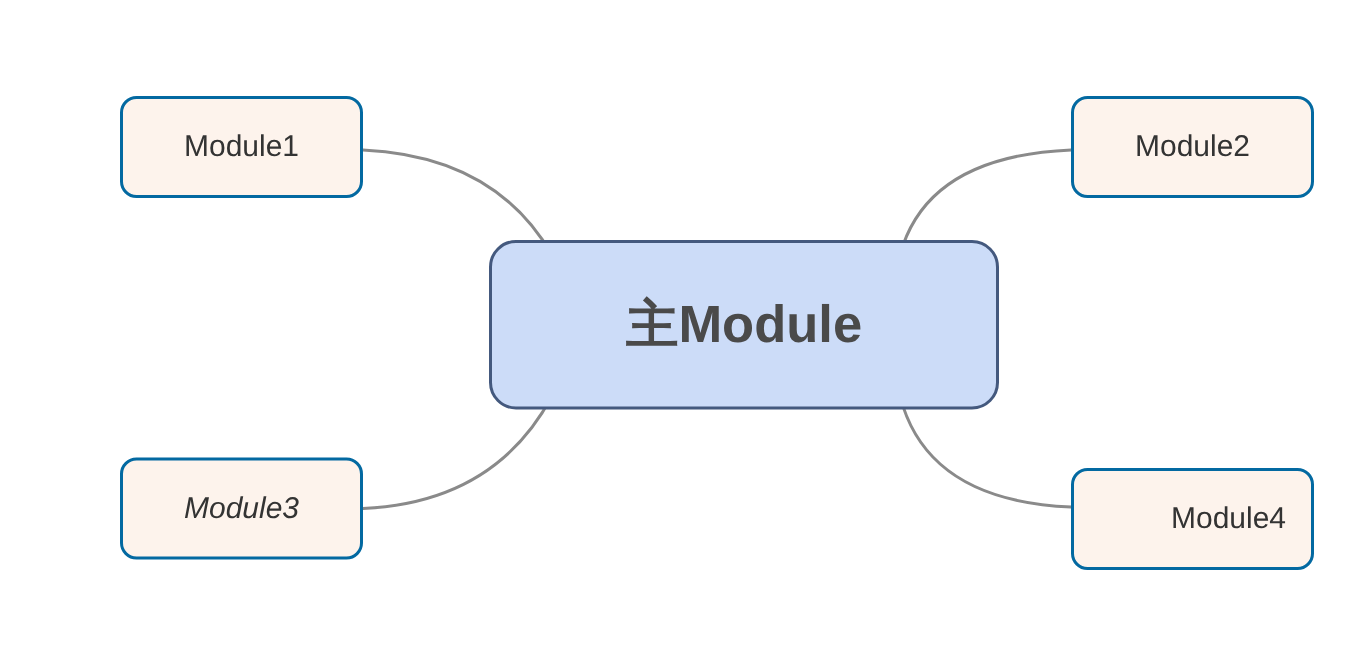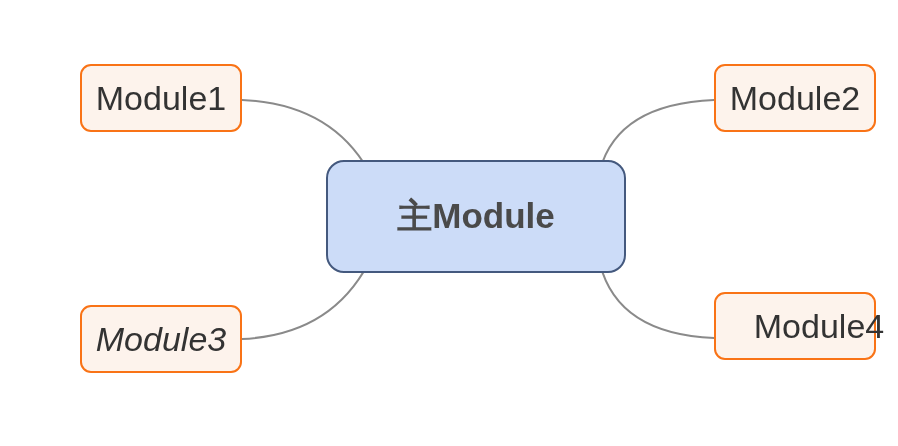--- a/index.html
+++ b/index.html
@@ -29,40 +29,40 @@
     display: flex;
     align-items: center;
     justify-content: center;
     box-sizing: border-box;
     cursor: default;
   }
   .branch-node {
     width: 162px;
     height: 68px;
     background: #fdf3ec;
-    border: 2px solid #f97316;
+    border: 2px solid #0369a1;
     border-radius: 11px;
     color: #333333;
-    font-size: 34px;
+    font-size: 20px;
     font-weight: 400;
   }
   .center-node {
-    width: 300px;
+    width: 340px;
     height: 113px;
     background: #ccdcf8;
     border: 2px solid #44597e;
     border-radius: 18px;
     color: #4a4a4a;
     font-size: 35px;
     font-weight: 700;
   }
   .node-module1 { left: 80px;  top: 64px;  }
   .node-module2 { left: 714px; top: 64px; text-align: center;  }
   .node-module3 { left: 80px;  top: 305px; font-style: italic; }
-  .node-module4 { left: 714px; top: 292px; padding-left: 48px; }
+  .node-module4 { left: 714px; top: 312px; padding-left: 48px; }
   .node-center  { left: 326px; top: 160px; }
 </style>
 </head>
 <body>
 
 <div class="canvas">
 
   <svg class="connector-layer" viewBox="0 0 898 446" xmlns="http://www.w3.org/2000/svg">
     <path d="M 242 100 Q 330 104 368 170" fill="none" stroke="#8a8a8a" stroke-width="2" stroke-linecap="round"></path>
     <path d="M 714 100 Q 618 104 600 170" fill="none" stroke="#8a8a8a" stroke-width="2" stroke-linecap="round"></path>

